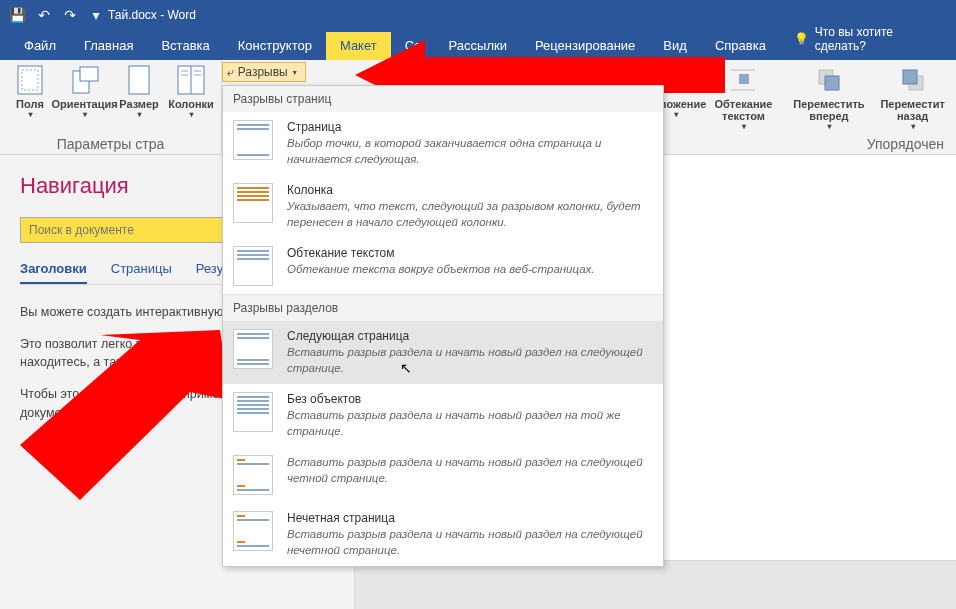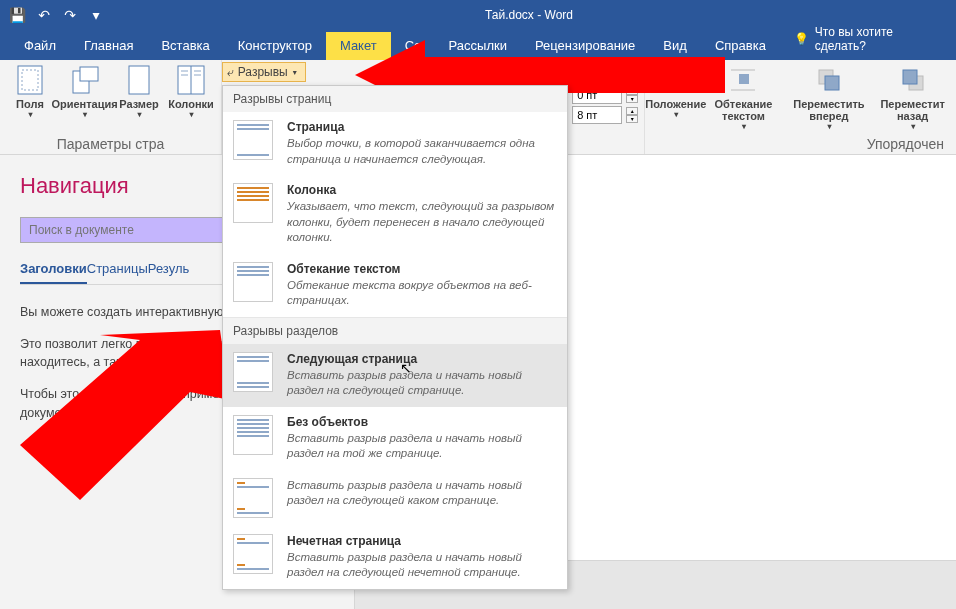--- a/index.html
+++ b/index.html
@@ -2,21 +2,21 @@
 <html><head>
 <meta charset="utf-8">
 <style>
   * { box-sizing: border-box; margin: 0; padding: 0; font-family: "Segoe UI", Tahoma, sans-serif; }
   body { background: #fff; width: 956px; height: 609px; overflow: hidden; position: relative; }
 
   
   .titlebar { background: #2b579a; color: #fff; height: 30px; display: flex; align-items: center; padding: 0 6px; font-size: 12px; }
   .qat { display: flex; gap: 2px; }
   .qat-btn { width: 24px; height: 22px; display: flex; align-items: center; justify-content: center; font-size: 14px; }
-  .title-center { flex: 1; text-align: center; font-size: 12px; }
+  .title-center { flex: 1; font-size: 12px; }
   
   .tabbar { background: #2b579a; height: 30px; display: flex; align-items: flex-end; padding-left: 10px; color: #fff; font-size: 13px; }
   .tab { padding: 6px 14px 7px; cursor: pointer; }
   .tab.active { background: #fde047; color: #2b579a; }
   .tab-help { margin-left: auto; padding: 6px 14px 7px; display: flex; align-items: center; gap: 6px; font-size: 12px; }
 
   
   .ribbon { background: #f3f3f3; border-bottom: 1px solid #d6d6d6; height: 95px; display: flex; position: relative; }
   .rgroup { border-right: 1px solid #e0e0e0; padding: 2px 6px 0; display: flex; flex-direction: column; }
   .rgroup-row { display: flex; gap: 4px; }
@@ -28,36 +28,36 @@
   .group-breaks { width: 390px; position: relative; }
   .breaks-button { position: absolute; left: 0; top: 2px; background: #f3f3f3; border: 1px solid #c9c9c9; padding: 2px 8px 2px 4px; font-size: 12px; display: flex; align-items: center; gap: 4px; color: #444; }
   .breaks-button.active { background: #fde7b3; border-color: #e8b44d; }
 
   .spin-row { display: flex; align-items: center; gap: 4px; font-size: 12px; }
   .spin-input { width: 50px; height: 18px; border: 1px solid #ababab; font-size: 11px; padding: 0 4px; background: #fff; }
   .spin-btns { display: flex; flex-direction: column; }
   .spin-btns span { width: 12px; height: 8px; border: 1px solid #ababab; font-size: 6px; text-align: center; line-height: 6px; background: #f7f7f7; }
 
   
-  .dropdown { position: absolute; left: 222px; top: 85px; width: 346px; background: #fff; border: 1px solid #c9c9c9; box-shadow: 2px 2px 6px rgba(0,0,0,0.2); z-index: 50; font-size: 12px; color: #444; }
+  .dropdown { position: absolute; left: 222px; top: 85px; width: 442px; background: #fff; border: 1px solid #c9c9c9; box-shadow: 2px 2px 6px rgba(0,0,0,0.2); z-index: 50; font-size: 12px; color: #444; }
   .dd-section { border-bottom: 1px solid #e6e6e6; }
   .dd-header { background: #f3f3f3; padding: 6px 10px; font-size: 12px; color: #555; }
   .dd-item { display: flex; padding: 8px 10px; gap: 14px; }
   .dd-item.hover { background: #e5e5e5; }
   .dd-icon { width: 40px; height: 40px; flex: none; border: 1px solid #ccc; background: #fff; display: flex; flex-direction: column; padding: 3px; gap: 2px; }
   .dd-icon .ln { height: 2px; background: #8fa8c8; }
   .dd-text { flex: 1; }
-  .dd-title { font-weight: 700; color: #333; margin-bottom: 2px; }
+  .dd-title { font-weight: 400; color: #333; margin-bottom: 2px; }
   .dd-desc { font-size: 11.5px; color: #666; line-height: 1.35; font-style: italic; }
 
   
   .navpane { position: absolute; left: 0; top: 155px; width: 355px; bottom: 0; background: #f3f3f3; border-right: 1px solid #d6d6d6; padding: 18px 20px; }
   .nav-title { font-size: 22px; color: #be185d; font-weight: 400; margin-bottom: 18px; }
-  .nav-search { width: 100%; height: 26px; border: 1px solid #ababab; background: #c4b5fd; font-size: 12px; padding: 0 8px; color: #666; margin-bottom: 18px; }
-  .nav-tabs { display: flex; font-size: 13px; color: #2b579a; border-bottom: 1px solid #d6d6d6; margin-bottom: 18px; }
+  .nav-search { width: 100%; height: 26px; border: 1px solid #ababab; background: #fde047; font-size: 12px; padding: 0 8px; color: #666; margin-bottom: 18px; }
+  .nav-tabs { display: flex; gap: 24px; font-size: 13px; color: #2b579a; border-bottom: 1px solid #d6d6d6; margin-bottom: 18px; }
   .nav-tab { padding-bottom: 6px; }
   .nav-tab.active { border-bottom: 2px solid #2b579a; font-weight: 600; }
   .nav-body p { font-size: 12.5px; color: #444; margin-bottom: 14px; line-height: 1.45; }
 
   
   .docarea { position: absolute; left: 355px; top: 560px; right: 0; bottom: 0; background: #e6e6e6; border-top: 1px solid #d6d6d6; }
 
   
   .arrow { position: absolute; pointer-events: none; }
 
@@ -285,21 +285,21 @@
     </div>
     <div class="dd-item">
       <div class="dd-icon">
           <div class="ln" style="background:#d8862b;width:8px"></div>
           <div class="ln"></div>
           <div style="flex:1"></div>
           <div class="ln" style="background:#d8862b;width:8px"></div>
           <div class="ln"></div>
         </div>
       <div class="dd-text">
-          <div class="dd-desc">Вставить разрыв раздела и начать новый раздел на следующей каком странице.</div>
+          <div class="dd-desc">Вставить разрыв раздела и начать новый раздел на следующей четной странице.</div>
         </div>
     </div>
     <div class="dd-item">
       <div class="dd-icon">
           <div class="ln" style="background:#d8862b;width:8px"></div>
           <div class="ln"></div>
           <div style="flex:1"></div>
           <div class="ln" style="background:#d8862b;width:8px"></div>
           <div class="ln"></div>
         </div>

